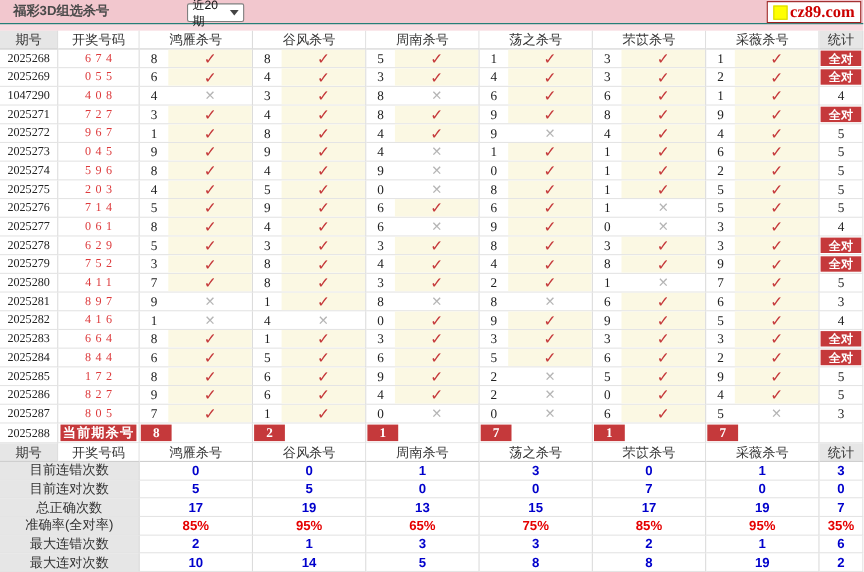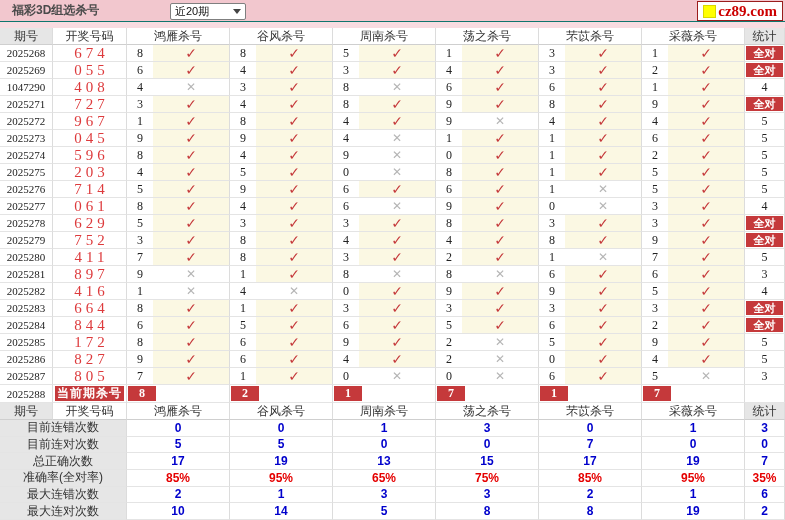--- a/index.html
+++ b/index.html
@@ -3,21 +3,21 @@
 <meta charset="utf-8">
 <style>
   * { margin:0; padding:0; box-sizing:border-box; }
   html,body { width:785px; height:520px; background:#fff; overflow:hidden;
               font-family:"Liberation Sans", sans-serif; }
 
   
   .topbar { height:22px; background:var(--topbar-pink); position:relative;
             display:flex; align-items:center; border-bottom:1px solid #0f766e; }
   .page-title { font-size:12px; font-weight:bold; color:#4a4a4a; margin-left:12px; }
-  .range-select { position:absolute; left:170px; top:3px; width:76px; height:17px;
+  .range-select { position:absolute; left:170px; top:3px; width:52px; height:17px;
                   background:#fff; border:1px solid #7f7f7f; border-radius:2px;
                   display:flex; align-items:center; justify-content:space-between;
                   padding:0 4px; font-size:11px; color:#111; cursor:default; }
   .chev { width:0; height:0; border-left:4px solid transparent; border-right:4px solid transparent;
           border-top:5px solid #444; }
   .logo { position:absolute; right:2px; top:1px; height:20px; background:#fff;
           border:1px solid #9b1c1c; display:flex; align-items:center; padding:0 5px; gap:2px; }
   .logo-sq { width:13px; height:13px; background:var(--logo-yellow); border:1px solid #d8d800; }
   .logo-text { color:var(--logo-text-red); font-family:"Liberation Serif", serif;
                font-weight:bold; font-size:15px; }
@@ -25,21 +25,21 @@
 
   
   .grid-row { display:grid; grid-template-columns:53px 74px repeat(6,103px) 40px; }
   .cell { border-right:1px solid #dcdcdc; border-bottom:1px solid #e4e4e4;
           display:flex; align-items:center; justify-content:center; overflow:hidden; }
   .header-row { height:17px; }
   .header-row .cell { font-size:12px; color:#333; background:#fff; border-bottom:1px solid #cfcfcf; }
   .header-row .cell.gray { background:var(--header-gray); }
   .data-row { height:17px; }
   .period { font-family:"Liberation Serif", serif; font-size:11px; color:#222; }
-  .draw { font-family:"Liberation Serif", serif; font-size:15px; color:var(--draw-red);
+  .draw { font-family:"Liberation Serif", serif; font-size:11px; color:var(--draw-red);
           letter-spacing:4px; padding-left:4px; }
   .kill-cell { padding:0; justify-content:flex-start; }
   .kill-num { width:26px; height:100%; display:flex; align-items:center; justify-content:center;
               font-family:"Liberation Serif", serif; font-size:12px; color:#222; }
   .kill-mark { flex:1; height:100%; display:flex; align-items:center; justify-content:center; }
   .kill-mark.ok { background:var(--correct-bg); color:var(--accent-red); font-size:14px; }
   .kill-mark.miss { color:var(--cross-gray); font-size:12px; }
   .stat-num { font-family:"Liberation Serif", serif; font-size:12px; color:#222; }
   .badge { background:var(--badge-red); color:#fff; font-weight:bold;
            display:flex; align-items:center; justify-content:center; }

